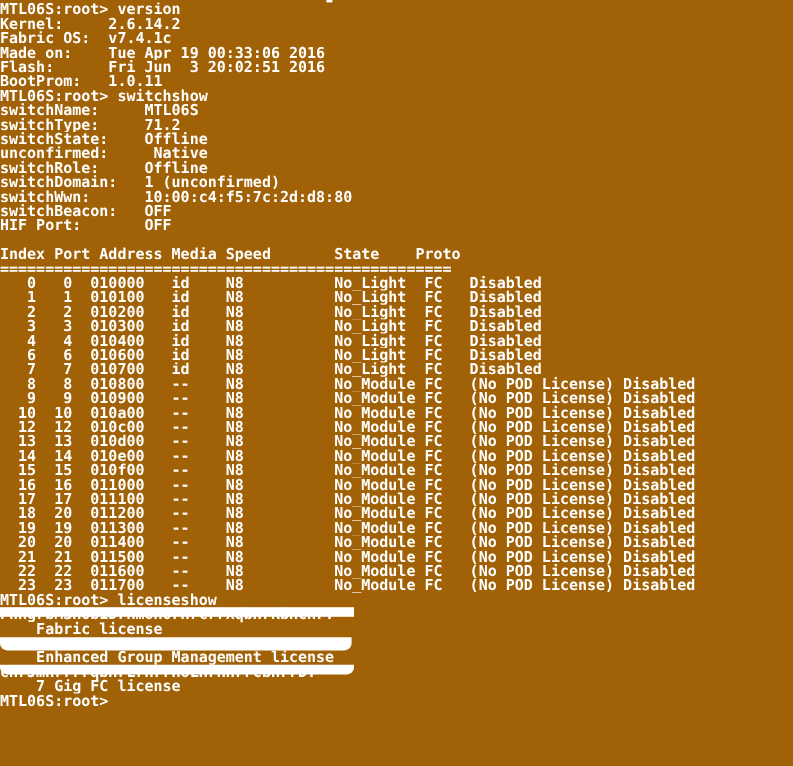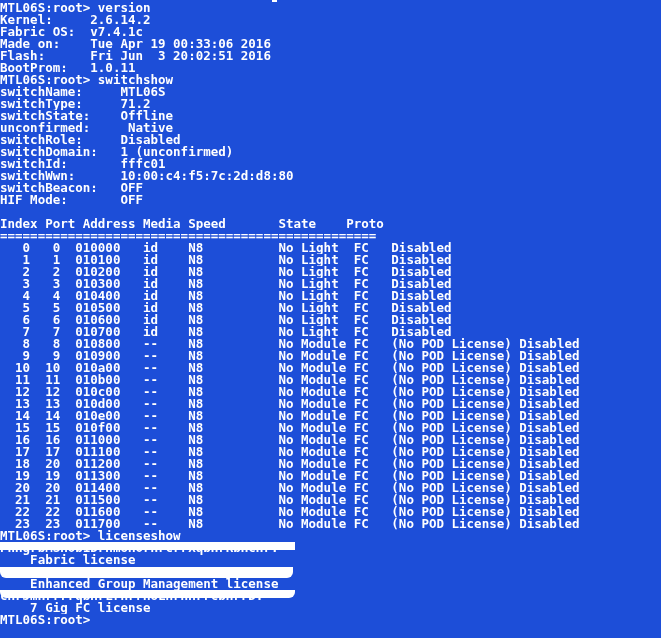--- a/index.html
+++ b/index.html
@@ -11,21 +11,21 @@
   body {
     width: 661px;
     height: 638px;
     overflow: hidden;
     font-family: "DejaVu Sans Mono", "Liberation Mono", monospace;
   }
   #terminal {
     position: relative;
     width: 661px;
     height: 638px;
-    background: #1d4ed8;
+    background: #a16207;
     color: #ffffff;
     font-family: "DejaVu Sans Mono", "Liberation Mono", monospace;
     font-size: 12.5px;
     line-height: 12px;
     font-weight: bold;
     letter-spacing: 0px;
     padding: 0;
     box-sizing: border-box;
   }
   .tline {
@@ -94,43 +94,40 @@
   <div class="tline">Fabric OS:  v7.4.1c</div>
   <div class="tline">Made on:    Tue Apr 19 00:33:06 2016</div>
   <div class="tline">Flash:      Fri Jun  3 20:02:51 2016</div>
   <div class="tline">BootProm:   1.0.11</div>
 
   <div class="tline">MTL06S:root&gt; switchshow</div>
   <div class="tline">switchName:     MTL06S</div>
   <div class="tline">switchType:     71.2</div>
   <div class="tline">switchState:    Offline</div>
   <div class="tline">unconfirmed:     Native</div>
-  <div class="tline">switchRole:     Disabled</div>
+  <div class="tline">switchRole:     Offline</div>
   <div class="tline">switchDomain:   1 (unconfirmed)</div>
-  <div class="tline">switchId:       fffc01</div>
   <div class="tline">switchWwn:      10:00:c4:f5:7c:2d:d8:80</div>
   <div class="tline">switchBeacon:   OFF</div>
-  <div class="tline">HIF Mode:       OFF</div>
+  <div class="tline">HIF Port:       OFF</div>
   <div class="tline"></div>
 
   <div class="tline">Index Port Address Media Speed       State    Proto</div>
   <div class="tline">==================================================</div>
 
   <div class="tline">   0   0  010000   id    N8          No_Light  FC   Disabled</div>
   <div class="tline">   1   1  010100   id    N8          No_Light  FC   Disabled</div>
   <div class="tline">   2   2  010200   id    N8          No_Light  FC   Disabled</div>
   <div class="tline">   3   3  010300   id    N8          No_Light  FC   Disabled</div>
   <div class="tline">   4   4  010400   id    N8          No_Light  FC   Disabled</div>
-  <div class="tline">   5   5  010500   id    N8          No_Light  FC   Disabled</div>
   <div class="tline">   6   6  010600   id    N8          No_Light  FC   Disabled</div>
   <div class="tline">   7   7  010700   id    N8          No_Light  FC   Disabled</div>
   <div class="tline">   8   8  010800   --    N8          No_Module FC   (No POD License) Disabled</div>
   <div class="tline">   9   9  010900   --    N8          No_Module FC   (No POD License) Disabled</div>
   <div class="tline">  10  10  010a00   --    N8          No_Module FC   (No POD License) Disabled</div>
-  <div class="tline">  11  11  010b00   --    N8          No_Module FC   (No POD License) Disabled</div>
   <div class="tline">  12  12  010c00   --    N8          No_Module FC   (No POD License) Disabled</div>
   <div class="tline">  13  13  010d00   --    N8          No_Module FC   (No POD License) Disabled</div>
   <div class="tline">  14  14  010e00   --    N8          No_Module FC   (No POD License) Disabled</div>
   <div class="tline">  15  15  010f00   --    N8          No_Module FC   (No POD License) Disabled</div>
   <div class="tline">  16  16  011000   --    N8          No_Module FC   (No POD License) Disabled</div>
   <div class="tline">  17  17  011100   --    N8          No_Module FC   (No POD License) Disabled</div>
   <div class="tline">  18  20  011200   --    N8          No_Module FC   (No POD License) Disabled</div>
   <div class="tline">  19  19  011300   --    N8          No_Module FC   (No POD License) Disabled</div>
   <div class="tline">  20  20  011400   --    N8          No_Module FC   (No POD License) Disabled</div>
   <div class="tline">  21  21  011500   --    N8          No_Module FC   (No POD License) Disabled</div>

